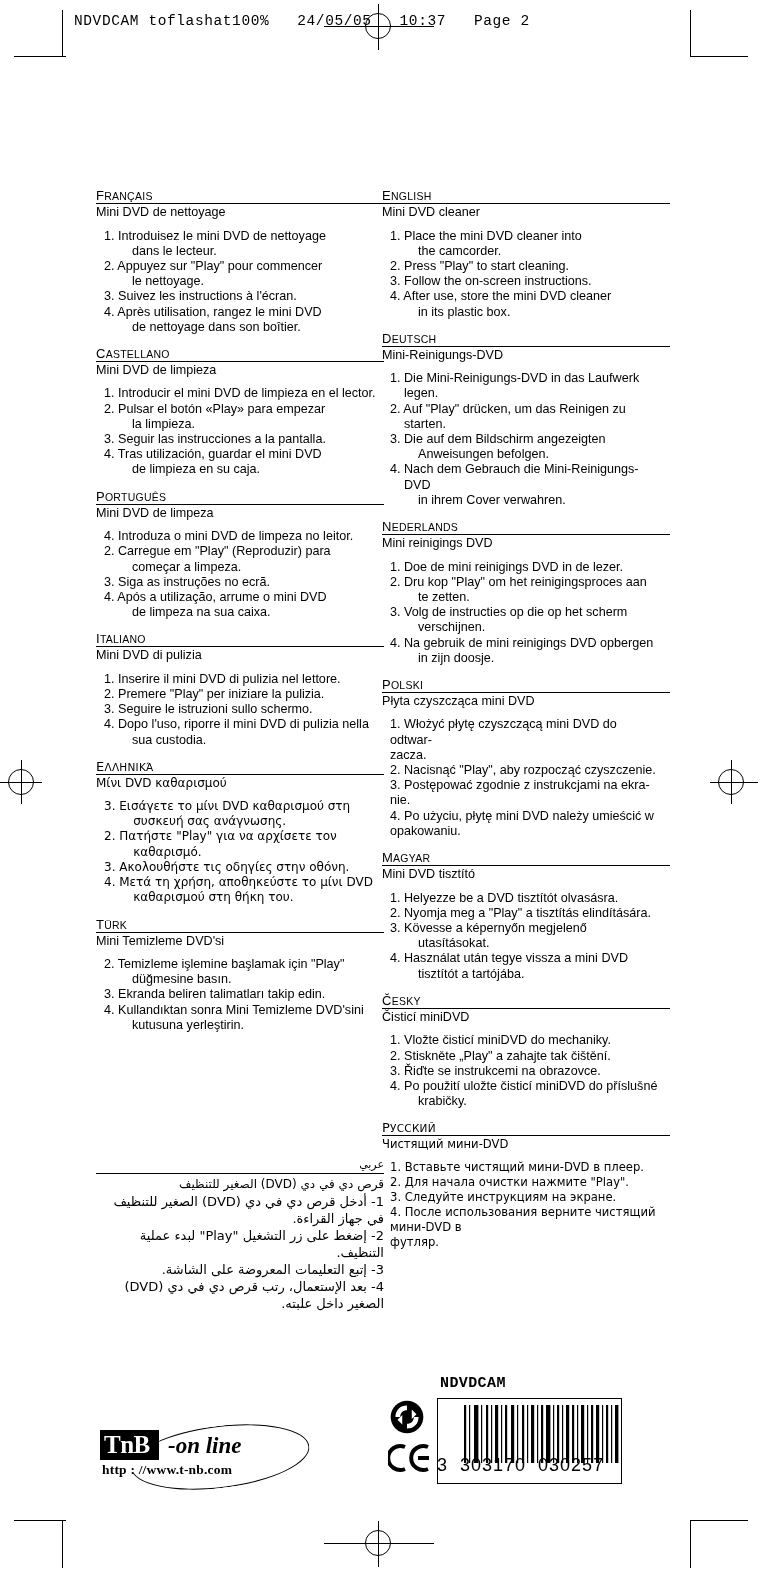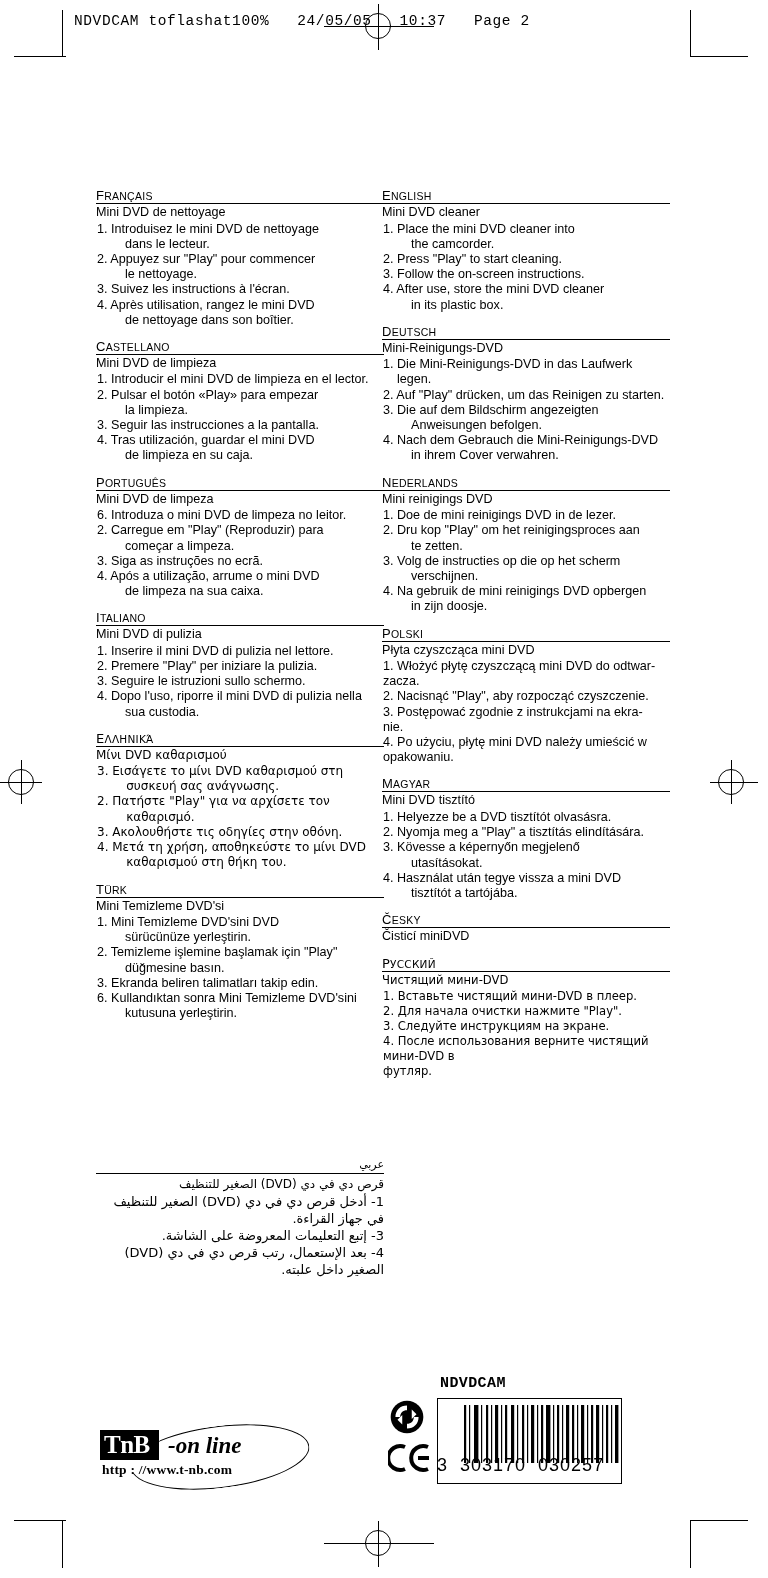--- a/index.html
+++ b/index.html
@@ -75,21 +75,21 @@
     border-top: 1.1px solid #000;
     margin-bottom: 1px;
   }
 
   .lang-heading {
     font-size: 12.6px;
     line-height: 15.5px;
     white-space: nowrap;
   }
 
-  .steps { margin: 1px; padding: 0; list-style: none; }
+  .steps { margin: 8px; padding: 0; list-style: none; }
   .step {
     font-size: 12.6px;
     line-height: 15.2px;
     padding-left: 14px;
     text-indent: -14px;
     white-space: pre-wrap;
   }
   .step.nohang { padding-left: 0; text-indent: 0; }
 
   
@@ -278,21 +278,21 @@
           <div class="step">3. Seguir las instrucciones a la pantalla.</div>
           <div class="step">4. Tras utilización, guardar el mini DVD
     de limpieza en su caja.</div>
         </div>
       </div>
       <div class="lang-block">
         <div class="lang-title"><span class="cap">P</span>ORTUGUÊS</div>
         <div class="lang-rule"></div>
         <div class="lang-heading">Mini DVD de limpeza</div>
         <div class="steps">
-          <div class="step">6. Introduza o mini DVD de limpeza no leitor.</div>
+          <div class="step">4. Introduza o mini DVD de limpeza no leitor.</div>
           <div class="step">2. Carregue em "Play" (Reproduzir) para
     começar a limpeza.</div>
           <div class="step">3. Siga as instruções no ecrã.</div>
           <div class="step">4. Após a utilização, arrume o mini DVD
     de limpeza na sua caixa.</div>
         </div>
       </div>
       <div class="lang-block">
         <div class="lang-title"><span class="cap">I</span>TALIANO</div>
         <div class="lang-rule"></div>
@@ -317,26 +317,24 @@
           <div class="step">3. Ακολουθήστε τις οδηγίες στην οθόνη.</div>
           <div class="step">4. Μετά τη χρήση, αποθηκεύστε το μίνι DVD
     καθαρισμού στη θήκη του.</div>
         </div>
       </div>
       <div class="lang-block">
         <div class="lang-title"><span class="cap">T</span>ÜRK</div>
         <div class="lang-rule"></div>
         <div class="lang-heading">Mini Temizleme DVD'si</div>
         <div class="steps">
-          <div class="step">1. Mini Temizleme DVD'sini DVD
-    sürücünüze yerleştirin.</div>
           <div class="step">2. Temizleme işlemine başlamak için "Play"
     düğmesine basın.</div>
           <div class="step">3. Ekranda beliren talimatları takip edin.</div>
-          <div class="step">6. Kullandıktan sonra Mini Temizleme DVD'sini
+          <div class="step">4. Kullandıktan sonra Mini Temizleme DVD'sini
     kutusuna yerleştirin.</div>
         </div>
       </div>
     </div>
   <div class="col col-right" id="col-right">
       <div class="lang-block">
         <div class="lang-title"><span class="cap">E</span>NGLISH</div>
         <div class="lang-rule"></div>
         <div class="lang-heading">Mini DVD cleaner</div>
         <div class="steps">
@@ -399,40 +397,48 @@
           <div class="step">3. Kövesse a képernyőn megjelenő
     utasításokat.</div>
           <div class="step">4. Használat után tegye vissza a mini DVD
     tisztítót a tartójába.</div>
         </div>
       </div>
       <div class="lang-block">
         <div class="lang-title"><span class="cap">Č</span>ESKY</div>
         <div class="lang-rule"></div>
         <div class="lang-heading">Čisticí miniDVD</div>
+        <div class="steps">
+          <div class="step">1. Vložte čisticí miniDVD do mechaniky.</div>
+          <div class="step">2. Stiskněte „Play" a zahajte tak čištění.</div>
+          <div class="step">3. Řiďte se instrukcemi na obrazovce.</div>
+          <div class="step">4. Po použití uložte čisticí miniDVD do příslušné
+    krabičky.</div>
+        </div>
       </div>
       <div class="lang-block cyr">
         <div class="lang-title"><span class="cap">Р</span>УССКИЙ</div>
         <div class="lang-rule"></div>
         <div class="lang-heading">Чистящий мини-DVD</div>
         <div class="steps">
           <div class="step">1. Вставьте чистящий мини-DVD в плеер.</div>
           <div class="step">2. Для начала очистки нажмите "Play".</div>
           <div class="step">3. Следуйте инструкциям на экране.</div>
           <div class="step nohang">4. После использования верните чистящий мини-DVD в
 футляр.</div>
         </div>
       </div>
     </div>
 
   <div class="arabic-block">
     <div class="arabic-title">عربي</div>
     <div class="arabic-rule"></div>
     <div class="arabic-heading">قرص دي في دي (DVD) الصغير للتنظيف</div>
     <div class="arabic-step">1- أدخل قرص دي في دي (DVD) الصغير للتنظيف في جهاز القراءة.</div>
+    <div class="arabic-step">2- إضغط على زر التشغيل "Play" لبدء عملية التنظيف.</div>
     <div class="arabic-step">3- إتبع التعليمات المعروضة على الشاشة.</div>
     <div class="arabic-step">4- بعد الإستعمال، رتب قرص دي في دي (DVD) الصغير داخل علبته.</div>
   </div>
 
   <div class="tnb-logo">
     <div class="tnb-swoosh"></div>
     <div class="tnb-badge">TnB</div>
     <div class="tnb-online">-on line</div>
     <div class="tnb-url">http : //www.t-nb.com</div>
   </div>

